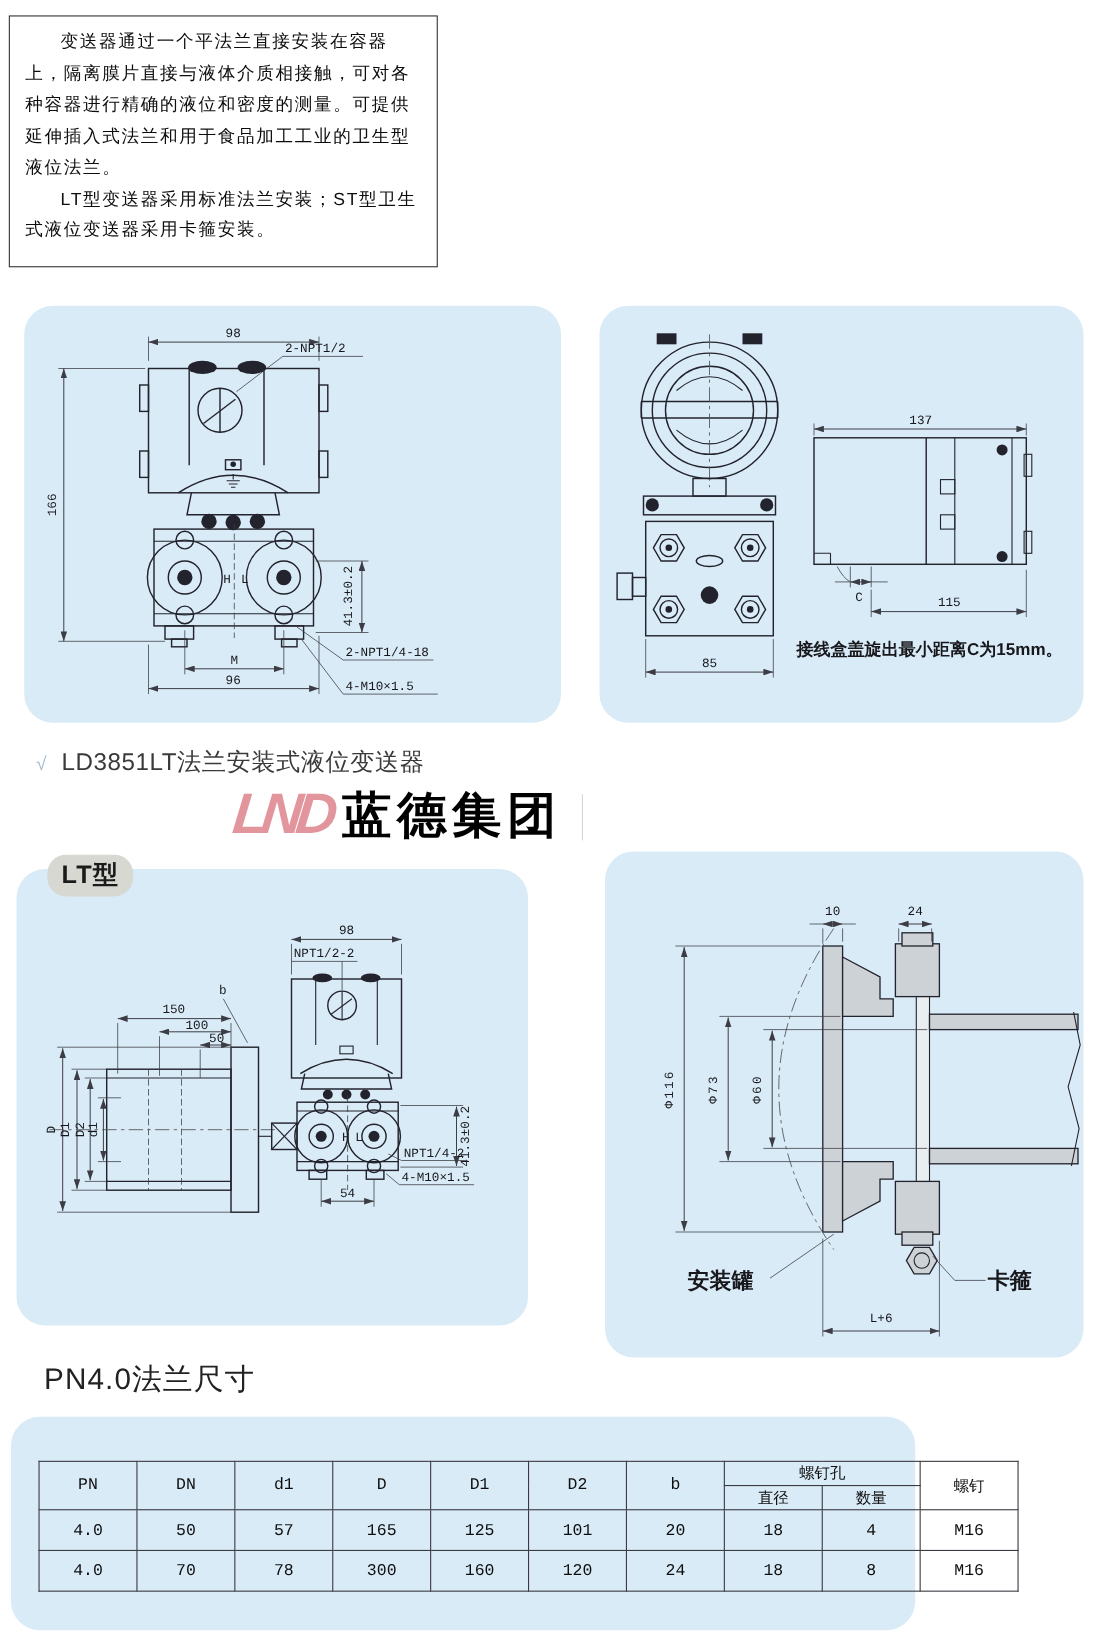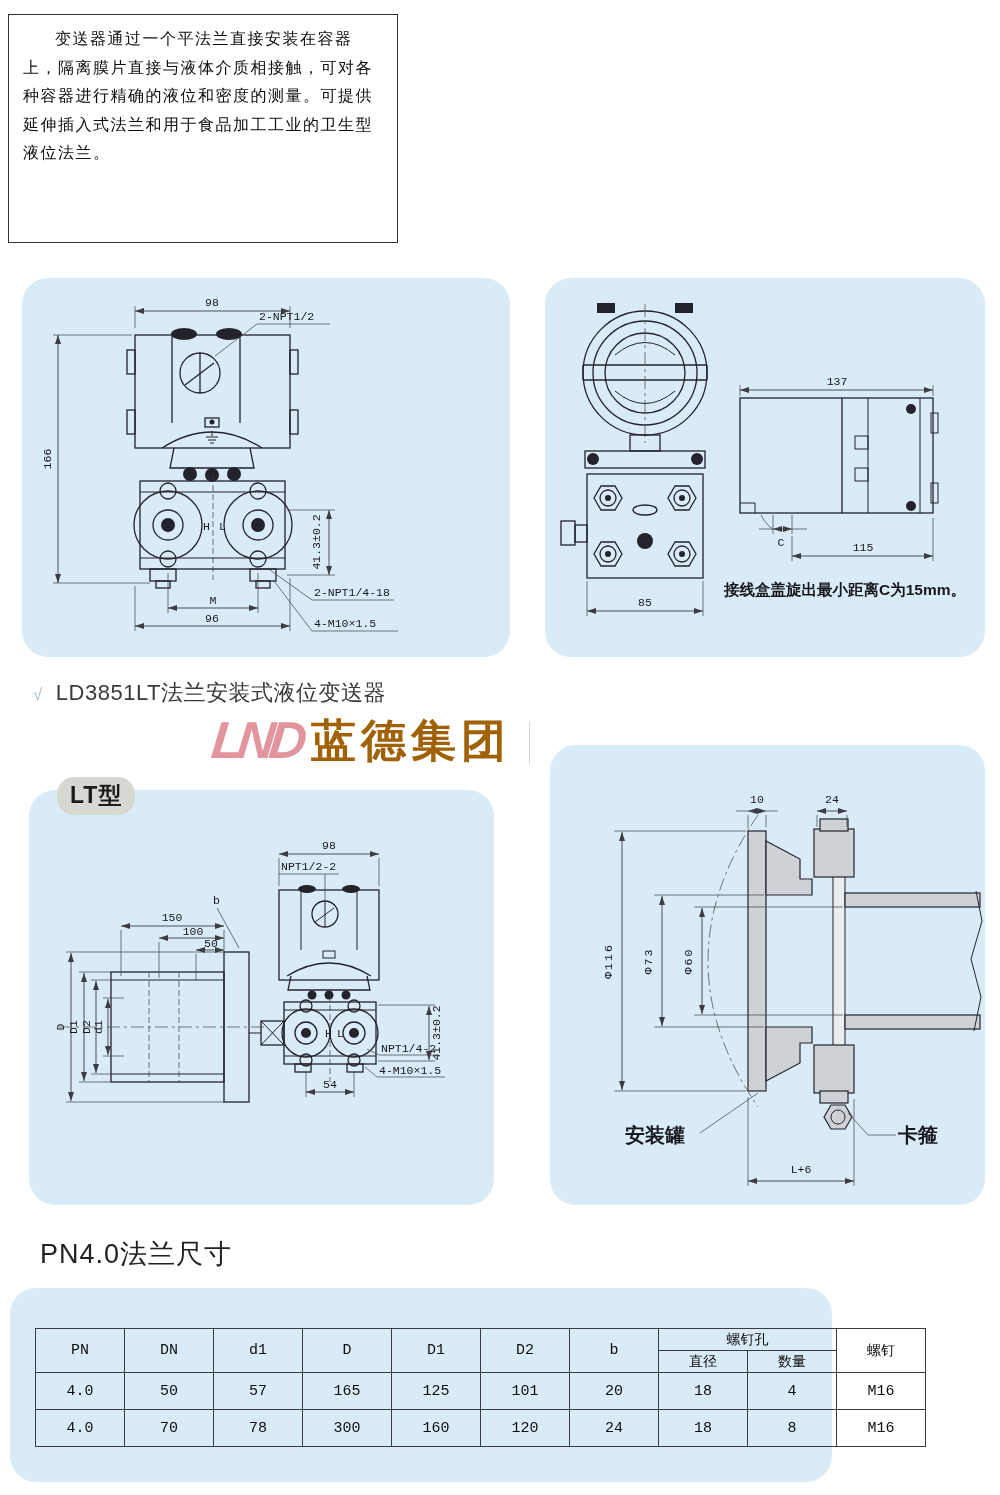--- a/index.html
+++ b/index.html
@@ -8,33 +8,33 @@
   
   .intro-box{position:absolute;left:8px;top:14px;width:390px;height:229px;border:1px solid #333;
              box-sizing:border-box;padding:10px 14px;font-size:16px;line-height:28.5px;
              letter-spacing:1.5px;color:#0d0d0d;font-weight:500;}
   .intro-box p{margin:0;text-indent:2em;}
   
   .panel{position:absolute;background:#d9ebf7;border-radius:26px;}
   .panel svg{position:absolute;left:0;top:0;}
   .panel1{left:22px;top:278px;width:488px;height:379px;}
   .panel2{left:545px;top:278px;width:440px;height:379px;}
-  .panel3{left:15px;top:790px;width:465px;height:415px;margin-left:14px;}
-  .panel4{left:550px;top:745px;width:435px;height:460px;}
+  .panel3{left:15px;top:790px;width:465px;height:415px;}
+  .panel4{left:550px;top:774px;width:435px;height:460px;}
   .panel5{left:10px;top:1288px;width:822px;height:194px;}
   
   .section-title{position:absolute;left:33px;top:678px;font-size:22px;color:#3a3a3a;
                  display:flex;align-items:center;letter-spacing:.5px;}
   .section-title .check{color:#a4bdcd;font-size:17px;margin-right:13px;transform:translateY(2px);}
   
   .watermark{position:absolute;left:206px;top:712px;display:flex;align-items:center;z-index:5;height:62px;}
   .wm-white{background:#fff;display:flex;align-items:center;padding:2px 14px 8px 6px;height:56px;}
   .wm-logo{font-size:52px;font-weight:bold;font-style:italic;color:#e2959c;letter-spacing:-6px;
            font-family:"Liberation Sans",sans-serif;transform:skewX(-6deg);line-height:1;}
-  .wm-company{font-size:45px;font-weight:bold;color:#a16207;letter-spacing:5px;margin-left:10px;line-height:1;}
+  .wm-company{font-size:45px;font-weight:bold;color:#000000;letter-spacing:5px;margin-left:10px;line-height:1;}
   .wm-divider{width:1px;height:42px;background:#d6d6d6;margin:0 16px 0 4px;}
   .wm-slogan{font-size:26px;color:#c7c7c7;letter-spacing:3px;line-height:1;}
   
   .lt-badge{position:absolute;left:28px;top:-13px;background:#d8d8d3;border-radius:17px;
             padding:3px 13px 4px 13px;font-size:23px;font-weight:bold;color:#1b1b1b;letter-spacing:1px;z-index:6;}
   
   .flange-heading{position:absolute;left:40px;top:1236px;font-size:27px;font-weight:normal;
                   color:#222;margin:0;letter-spacing:1px;}
   
   .flange-table{position:absolute;left:25px;top:40px;width:890px;border-collapse:collapse;table-layout:fixed;
@@ -69,20 +69,21 @@
     <marker id="aS" markerWidth="10" markerHeight="6" refX="9" refY="3" orient="auto-start-reverse" markerUnits="userSpaceOnUse">
       <path d="M0,0L9,3L0,6Z" fill="#3c3c44"></path>
     </marker>
   </defs>
 </svg>
 
 <div class="page">
 
   <div class="intro-box">
     <p>变送器通过一个平法兰直接安装在容器上，隔离膜片直接与液体介质相接触，可对各种容器进行精确的液位和密度的测量。可提供延伸插入式法兰和用于食品加工工业的卫生型液位法兰。</p>
+    <p>LT型变送器采用标准法兰安装；ST型卫生式液位变送器采用卡箍安装。</p>
   </div>
 
   <div class="panel panel1">
     <svg viewBox="0 0 488 379" width="488" height="379">
       <g class="o">
         <rect x="113" y="57" width="155" height="113"></rect>
         <ellipse cx="162" cy="56" rx="13" ry="6" class="dk"></ellipse>
         <ellipse cx="207" cy="56" rx="13" ry="6" class="dk"></ellipse>
         <rect x="105" y="72" width="8" height="24"></rect>
           <rect x="105" y="132" width="8" height="24"></rect>

